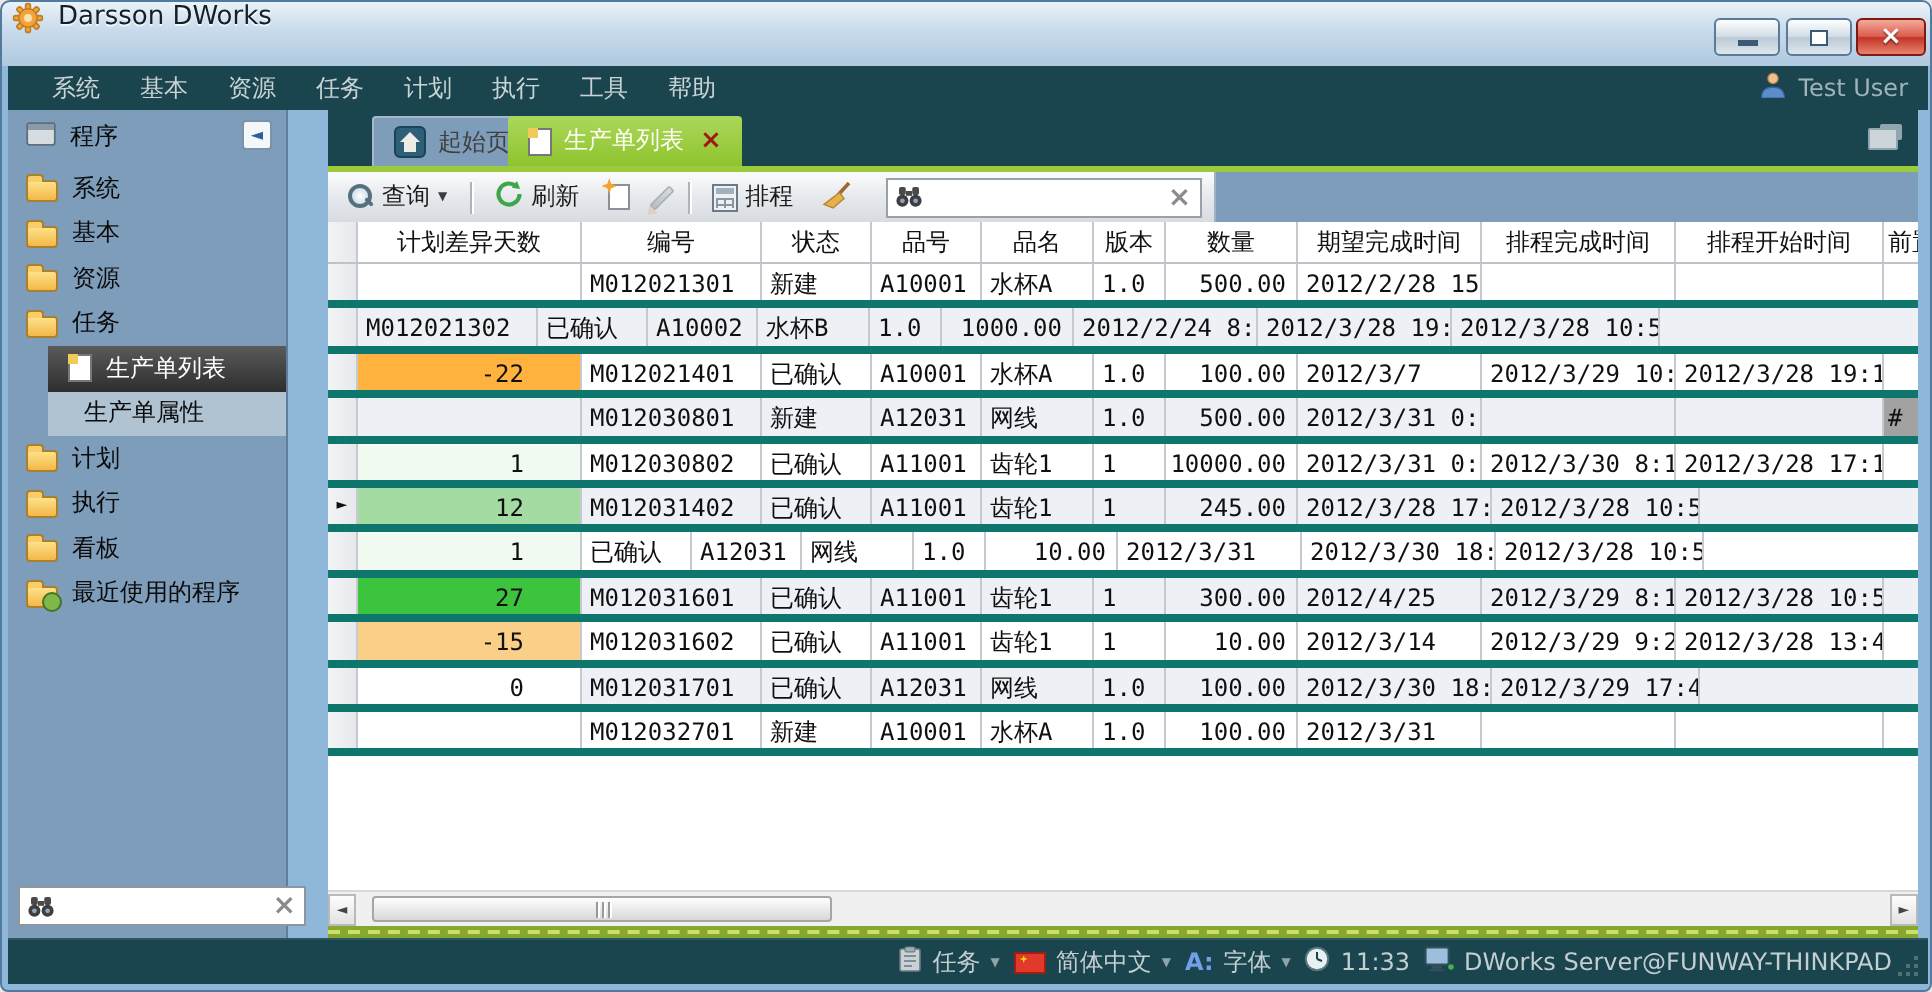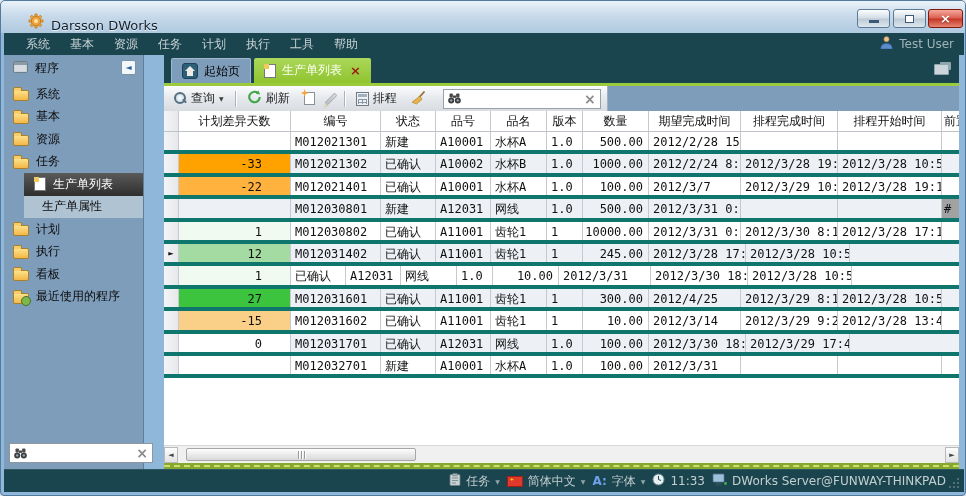--- a/index.html
+++ b/index.html
@@ -2,21 +2,21 @@
 <html><head>
 <meta charset="utf-8">
 <style>
   html,body{margin:0;padding:0;background:#e8e8e8;font-family:"DejaVu Sans","Liberation Sans",sans-serif;}
   *{box-sizing:border-box;}
   .win{position:relative;width:966px;height:496px;background:#8FB7D9;border:1px solid #52799E;border-radius:5px 5px 4px 4px;overflow:hidden;}
 
   
   .titlebar{position:absolute;left:0;top:0;width:966px;height:32px;
     background:linear-gradient(#EAF2F9,#C8DAEB 45%,#AFC9DF);border-radius:4px 4px 0 0;
-    display:flex;align-items:flex-end;padding-left:27px;gap:7px;}
+    display:flex;align-items:flex-start;padding-left:5px;gap:7px;}
   .title-text{font-size:13px;color:#13202b;text-shadow:0 1px 0 rgba(255,255,255,.7);}
   .winbtn{position:absolute;top:8px;height:19px;border-radius:3px;border:1px solid #5A7A96;
     background:linear-gradient(#FDFEFE,#D3DDE5 48%,#BCCAD6 52%,#DDE6EC);display:flex;align-items:center;justify-content:center;cursor:pointer;}
   .btn-min{right:77px;width:33px;} .btn-res{right:41px;width:33px;}
   .btn-close{right:4px;width:35px;background:linear-gradient(#F3A99B,#DB5E50 48%,#C23527 52%,#E8836F);border-color:#7E1A10;}
   .glyph-min{width:10px;height:3px;background:#3C5A77;margin-top:6px;}
   .glyph-res{width:9px;height:8px;border:1px solid #3C5A77;background:#fff;}
   .glyph-close{color:#fff;font-weight:bold;font-size:13px;line-height:1;text-shadow:0 1px 1px rgba(0,0,0,.4);}
 
   
@@ -49,21 +49,21 @@
   .side-search{position:absolute;left:5px;bottom:6px;width:144px;height:20px;background:#fff;border:1px solid #8E979F;
     display:flex;align-items:center;gap:4px;padding:0 4px;}
   .side-search input{flex:1;width:0;border:0;outline:0;font-size:12px;background:transparent;}
   .clear-x{color:#8B8B8B;font-weight:bold;font-size:14px;line-height:1;cursor:pointer;}
 
   
   .content{position:absolute;left:160px;top:0;width:795px;height:414px;overflow:hidden;}
   .tabstrip{position:absolute;left:0;top:0;width:795px;height:28px;background:#1B454E;}
   .tab{position:absolute;top:3px;height:25px;display:flex;align-items:center;gap:6px;padding:0 10px;font-size:12px;
     border-radius:2px 2px 0 0;cursor:pointer;}
-  .tab-home{left:7px;background:#7E9DBA;border:1px solid #A3B8CB;border-bottom:0;color:#000000;}
+  .tab-home{left:22px;background:#7E9DBA;border:1px solid #A3B8CB;border-bottom:0;color:#404040;}
   .tab-active{left:90px;background:linear-gradient(#ABD75A,#8FC42E);color:#FDFFF4;}
   .tab-close{color:#9E1A12;font-weight:bold;font-size:13px;line-height:1;margin-left:2px;cursor:pointer;}
   .ico-home{width:16px;height:16px;background:#2E5F78;border:1px solid #1C4257;border-radius:3px;position:relative;}
   .ico-home::before{content:"";position:absolute;left:2px;top:2px;border-left:5px solid transparent;border-right:5px solid transparent;border-bottom:5px solid #EDEDE5;}
   .ico-home::after{content:"";position:absolute;left:4px;top:7px;width:6px;height:5px;background:#EDEDE5;}
   .stackico{position:absolute;right:8px;top:7px;width:17px;height:13px;cursor:pointer;}
   .stackico::before{content:"";position:absolute;right:0;top:0;width:11px;height:8px;background:#8FA6AE;border-radius:1px;}
   .stackico::after{content:"";position:absolute;left:0;bottom:0;width:13px;height:9px;background:#CCD6DA;border:1px solid #8FA6AE;border-radius:1px;}
   .greenline{position:absolute;left:0;top:28px;width:795px;height:3px;background:#9BCB3D;}
 
@@ -373,21 +373,20 @@
     <div class="cell c6">500.00</div>
     <div class="cell c7">2012/2/28 15:00</div>
     <div class="cell c8"></div>
     <div class="cell c9"></div>
     <div class="cell c10"></div>
   </div>
             <div class="trow">
     <div class="cell csel">
                 <span class="marker">►</span>
               </div>
-    <div class="cell c0" style="background: rgb(255, 162, 0);">-33</div>
     <div class="cell c1">M012021302</div>
     <div class="cell c2">已确认</div>
     <div class="cell c3">A10002</div>
     <div class="cell c4">水杯B</div>
     <div class="cell c5">1.0</div>
     <div class="cell c6">1000.00</div>
     <div class="cell c7">2012/2/24 8:00</div>
     <div class="cell c8">2012/3/28 19:10</div>
     <div class="cell c9">2012/3/28 10:52</div>
     <div class="cell c10"></div>

